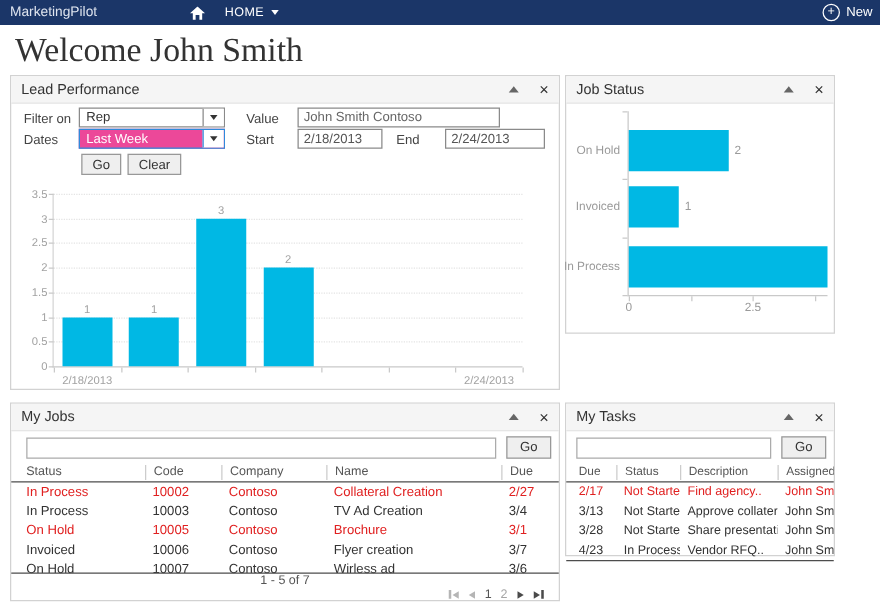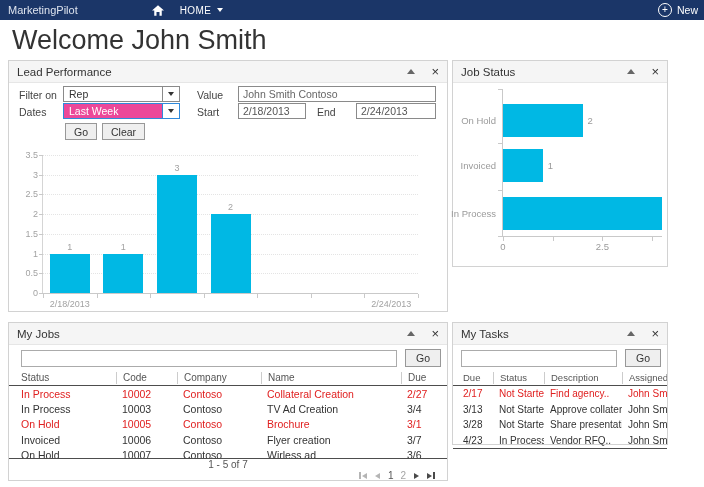--- a/index.html
+++ b/index.html
@@ -12,21 +12,21 @@
   .brand{margin-left:8px;font-size:11px;color:#dde3ee;}
   .home-icon{margin-left:74px;display:flex;align-items:center;}
   .home-item{margin-left:16px;font-size:10px;letter-spacing:.4px;display:flex;align-items:center;gap:6px;cursor:default;}
   .caret-down{width:0;height:0;border-left:3.5px solid transparent;border-right:3.5px solid transparent;border-top:4px solid #fff;}
   .nav-right{margin-left:auto;margin-right:6px;display:flex;align-items:center;gap:5px;}
   .plus-circle{width:12px;height:12px;border:1px solid #fff;border-radius:50%;
        display:flex;align-items:center;justify-content:center;font-size:10px;line-height:1;}
   .new-label{font-size:10.5px;}
 
   
-  .welcome{position:absolute;left:12px;top:25px;font-size:27px;font-weight:300;color:#333;}
+  .welcome{position:absolute;left:12px;top:25px;font-size:27px;font-weight:300;color:#333;font-family:Liberation Serif, serif;}
 
   
   .panel{position:absolute;border:1px solid #d2d2d2;background:#fff;box-sizing:border-box;}
   .panel-h{height:22px;background:#f5f5f5;border-bottom:1px solid #e6e6e6;display:flex;
        align-items:center;padding:0 8px;font-size:11.5px;color:#333;box-sizing:border-box;}
   .collapse-icon{width:0;height:0;border-left:4px solid transparent;border-right:4px solid transparent;
        border-bottom:5px solid #666;margin-left:auto;margin-right:16px;cursor:pointer;}
   .close-icon{font-size:13px;color:#333;line-height:1;cursor:pointer;}
 
   #lead-panel{left:8px;top:60px;width:440px;height:252px;}
@@ -136,21 +136,21 @@
     </div>
 
     <span class="flabel" style="left:10px;top:28px">Filter on</span>
     <div class="select" style="left:54px;top:25px;width:117px">
       <span class="sel-text">Rep</span>
       <span class="sel-btn">
           <span class="sel-caret"></span>
         </span>
     </div>
     <span class="flabel" style="left:188px;top:28px">Value</span>
-    <input class="tinput" style="left: 229px; top: 25px; width: 198px;" value="John Smith Contoso">
+    <input class="tinput" style="left: 229px; top: 25px; width: 162px;" value="John Smith Contoso">
 
     <span class="flabel" style="left:10px;top:45px">Dates</span>
     <div class="select sel-blue" style="left:54px;top:42px;width:117px">
       <span class="sel-text">Last Week</span>
       <span class="sel-btn">
           <span class="sel-caret"></span>
         </span>
     </div>
     <span class="flabel" style="left:188px;top:45px">Start</span>
     <input class="tinput" style="left: 229px; top: 42px; width: 68px; color: rgb(85, 85, 85);" value="2/18/2013">

